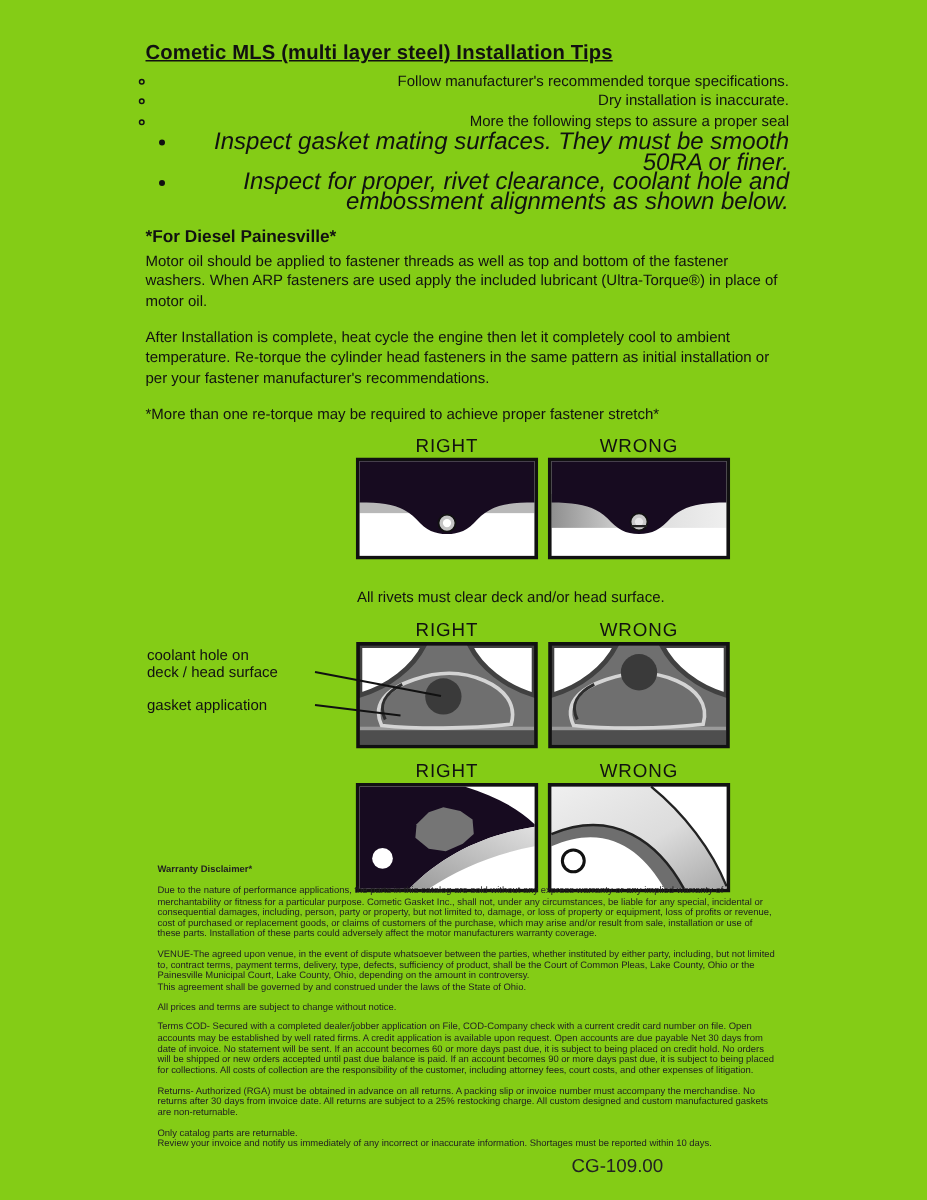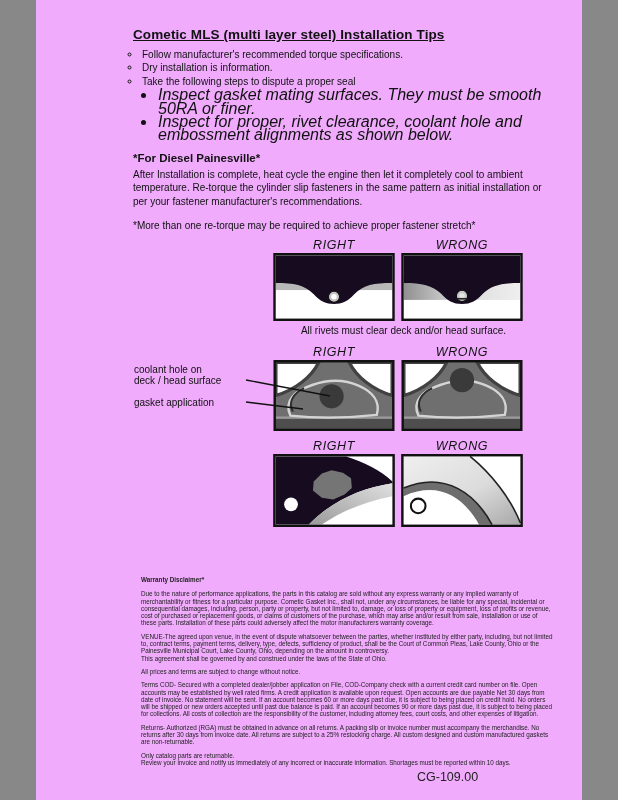--- a/index.html
+++ b/index.html
@@ -1,38 +1,38 @@
 <!DOCTYPE html>
 <html><head>
 <meta charset="utf-8">
 <style>
   html,body{margin:0;padding:0;background:#888;}
   .page{
-    position:relative;width:546px;height:800px;background:#f0abfc;
+    position:relative;width:618px;height:800px;background:#84cc16;
     font-family:"Liberation Sans",sans-serif;color:#111;overflow:hidden;
     margin:0 auto;
   }
   .content{position:absolute;left:90px;top:27px;width:436px;}
   h1.title{
     font-size:13.5px;font-weight:bold;text-decoration:underline;
     margin:0 0 6px 7px;letter-spacing:.1px;
   }
   ul.main{margin:0;padding-left:15px;list-style-type:circle;font-size:10px;line-height:13.4px;}
   ul.sub{margin:0;padding-left:31px;list-style-type:disc;font-size:16px;line-height:13.4px;font-style:italic;}
-  ul.main li,ul.sub li{padding-left:1px;}
+  ul.main li,ul.sub li{padding-left:1px;text-align:right;}
   h2.diesel{font-size:11.5px;font-weight:bold;margin:10px 0 4px 7px;}
   p.body{font-size:10px;line-height:13.4px;margin:0 0 11px 7px;width:424px;}
   p.note{font-size:10px;line-height:13.4px;margin:2px 0 6px 7px;}
 
   .diag-area{margin-left:147px;width:260px;}
   .diag-row{margin-bottom:8px;}
   .diag-labels{display:flex;gap:6px;margin-bottom:1px;}
-  .diag-labels span{width:122px;text-align:center;font-size:12.5px;letter-spacing:.6px;color:#111;font-style:italic;}
+  .diag-labels span{width:122px;text-align:center;font-size:12.5px;letter-spacing:.6px;color:#111;}
   .diag-panels{display:flex;gap:6px;position:relative;}
-  .diag-caption{font-size:10px;line-height:13px;margin:3px 0 4px 1px;white-space:nowrap;text-align:center;}
+  .diag-caption{font-size:10px;line-height:13px;margin:19px 0 4px 1px;white-space:nowrap;}
   .diag-caption.wrap{white-space:normal;width:252px;}
 
   .side-labels{
     position:absolute;right:100%;margin-right:27px;top:4px;width:112px;
     font-size:10px;line-height:11px;color:#111;
   }
   .side-labels .lbl2{margin-top:11px;}
   svg.leader{position:absolute;left:-140px;top:0;width:212px;height:75px;overflow:visible;pointer-events:none;}
 
   .legal{position:absolute;left:105px;top:576px;width:412px;font-size:6.3px;line-height:7.3px;color:#222;}
@@ -43,30 +43,31 @@
 </head>
 <body>
 
 <div class="page">
   <div class="content">
 
     <h1 class="title">Cometic MLS (multi layer steel) Installation Tips</h1>
 
     <ul class="main">
       <li>Follow manufacturer's recommended torque specifications.</li>
-      <li>Dry installation is information.</li>
-      <li>Take the following steps to dispute a proper seal</li>
+      <li>Dry installation is inaccurate.</li>
+      <li>More the following steps to assure a proper seal</li>
     </ul>
     <ul class="sub">
       <li>Inspect gasket mating surfaces.  They must be smooth 50RA or finer.</li>
       <li>Inspect for proper, rivet clearance, coolant hole and embossment alignments as shown below.</li>
     </ul>
 
     <h2 class="diesel">*For Diesel Painesville*</h2>
-    <p class="body">After Installation is complete, heat cycle the engine then let it completely cool to ambient temperature. Re-torque the cylinder slip fasteners in the same pattern as initial installation or per your fastener manufacturer's recommendations.</p>
+    <p class="body">Motor oil should be applied to fastener threads as well as top and bottom of the fastener washers. When ARP fasteners are used apply the included lubricant (Ultra-Torque®) in place of motor oil.</p>
+    <p class="body">After Installation is complete, heat cycle the engine then let it completely cool to ambient temperature. Re-torque the cylinder head fasteners in the same pattern as initial installation or per your fastener manufacturer's recommendations.</p>
     <p class="note">*More than one re-torque may be required to achieve proper fastener stretch*</p>
 
     <div class="diag-area">
 
       <div class="diag-row">
         <div class="diag-labels">
           <span>RIGHT</span>
           <span>WRONG</span>
         </div>
         <div class="diag-panels">

